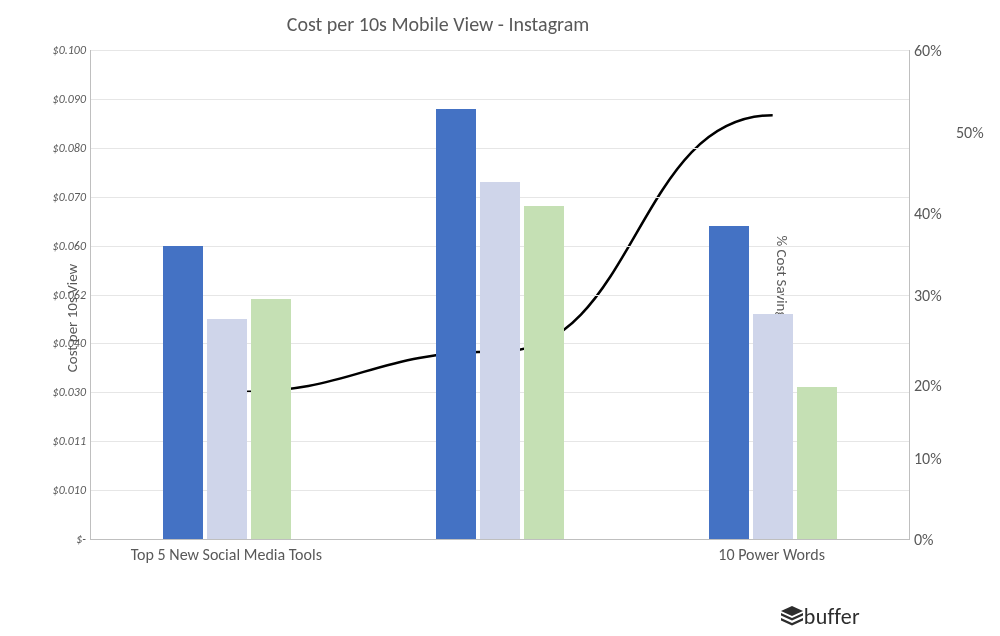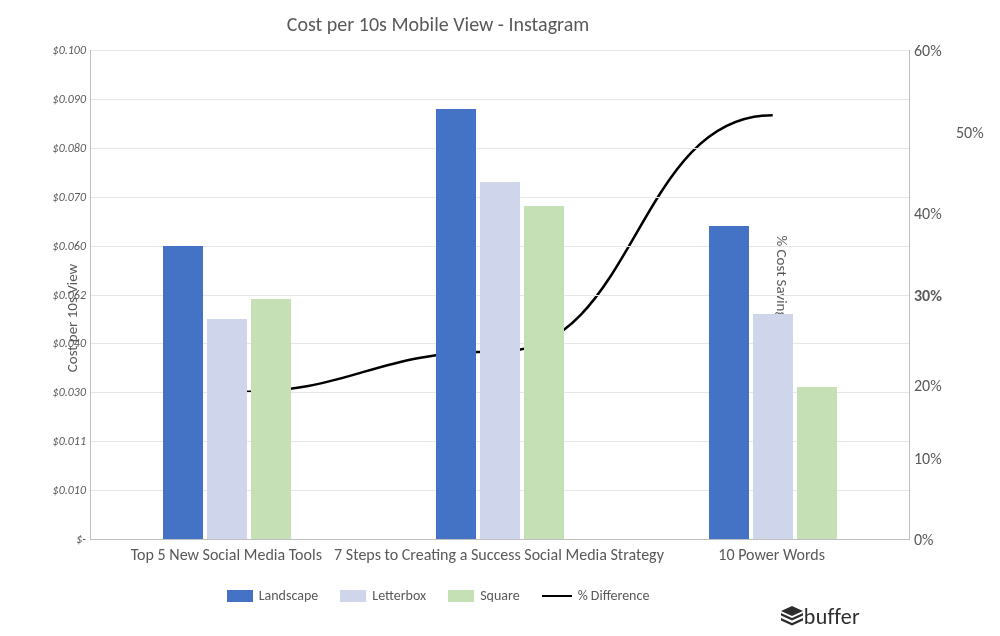--- a/index.html
+++ b/index.html
@@ -167,38 +167,20 @@
       <div class="bar bar-letterbox" style="left: 116.333px; width: 40px; height: 220.05px;"></div>
       <div class="bar bar-square" style="left: 160.333px; width: 40px; height: 239.61px;"></div>
       <div class="bar bar-landscape" style="left: 345px; width: 40px; height: 430.32px;"></div>
       <div class="bar bar-letterbox" style="left: 389px; width: 40px; height: 356.97px;"></div>
       <div class="bar bar-square" style="left: 433px; width: 40px; height: 332.52px;"></div>
       <div class="bar bar-landscape" style="left: 617.667px; width: 40px; height: 312.96px;"></div>
       <div class="bar bar-letterbox" style="left: 661.667px; width: 40px; height: 224.94px;"></div>
       <div class="bar bar-square" style="left: 705.667px; width: 40px; height: 151.59px;"></div>
     </div>
 
-  <div class="legend">
-    <span class="legend-item">
-      <span class="legend-swatch bar-landscape"></span>
-      <span>Landscape</span>
-    </span>
-    <span class="legend-item">
-      <span class="legend-swatch bar-letterbox"></span>
-      <span>Letterbox</span>
-    </span>
-    <span class="legend-item">
-      <span class="legend-swatch bar-square"></span>
-      <span>Square</span>
-    </span>
-    <span class="legend-item">
-      <span class="legend-line"></span>
-      <span>% Difference</span>
-    </span>
-  </div>
 
   <div class="brand">
     <svg width="24" height="24" viewBox="0 0 24 24">
       <g fill="#2c2c2c">
         <polygon points="12,1 23,6 12,11 1,6"></polygon>
         <polygon points="12,13 1,8 1,10.5 12,15.5 23,10.5 23,8"></polygon>
         <polygon points="12,18 1,13 1,15.5 12,20.5 23,15.5 23,13"></polygon>
       </g>
     </svg>
     <span>buffer</span>
@@ -211,20 +193,19 @@
     <div class="y1-tick" style="left: 36px; top: 343.4px;">$0.040</div>
     <div class="y1-tick" style="left: 36px; top: 294.5px;">$0.062</div>
     <div class="y1-tick" style="left: 36px; top: 245.6px;">$0.060</div>
     <div class="y1-tick" style="left: 36px; top: 196.7px;">$0.070</div>
     <div class="y1-tick" style="left: 36px; top: 147.8px;">$0.080</div>
     <div class="y1-tick" style="left: 36px; top: 98.9px;">$0.090</div>
     <div class="y1-tick" style="left: 36px; top: 50px;">$0.100</div>
     <div class="y2-tick" style="left: 914px; top: 539px;">0%</div>
     <div class="y2-tick" style="left: 914px; top: 457.5px;">10%</div>
     <div class="y2-tick" style="left: 914px; top: 376px; margin-top: 9px;">20%</div>
-    <div class="y2-tick" style="left: 914px; top: 294.5px; font-weight: bold;">30%</div>
+    <div class="y2-tick" style="left: 914px; top: 294.5px;">30%</div>
     <div class="y2-tick" style="left: 914px; top: 213px;">40%</div>
     <div class="y2-tick" style="left: 914px; top: 131.5px; margin-left: 42px;">50%</div>
     <div class="y2-tick" style="left: 914px; top: 50px;">60%</div>
     <div class="x-cat-label" style="left: 226.333px; top: 545px;">Top 5 New Social Media Tools</div>
-    <div class="x-cat-label" style="left: 499px; top: 545px;">7 Steps to Creating a Success Social Media Strategy</div>
     <div class="x-cat-label" style="left: 771.667px; top: 545px;">10 Power Words</div>
   </div>
 
 </body></html>

